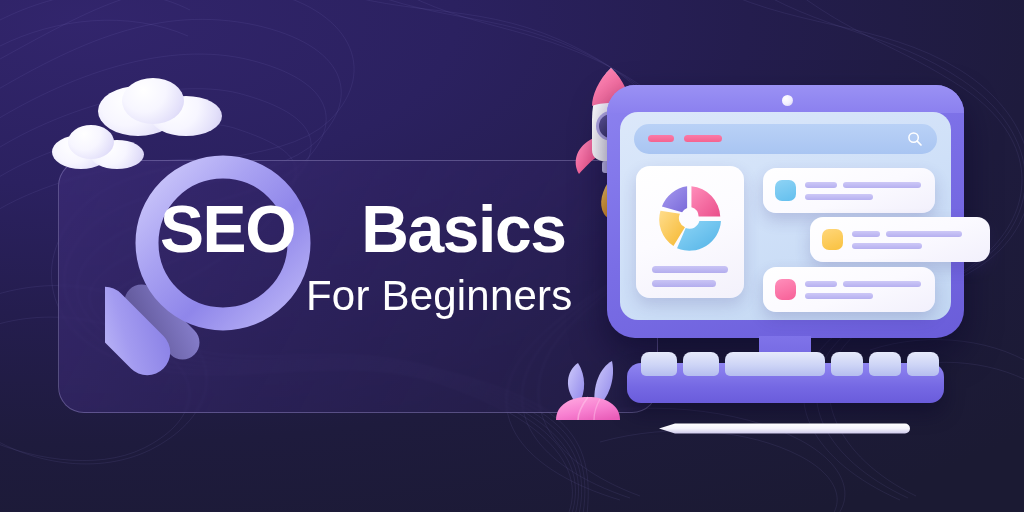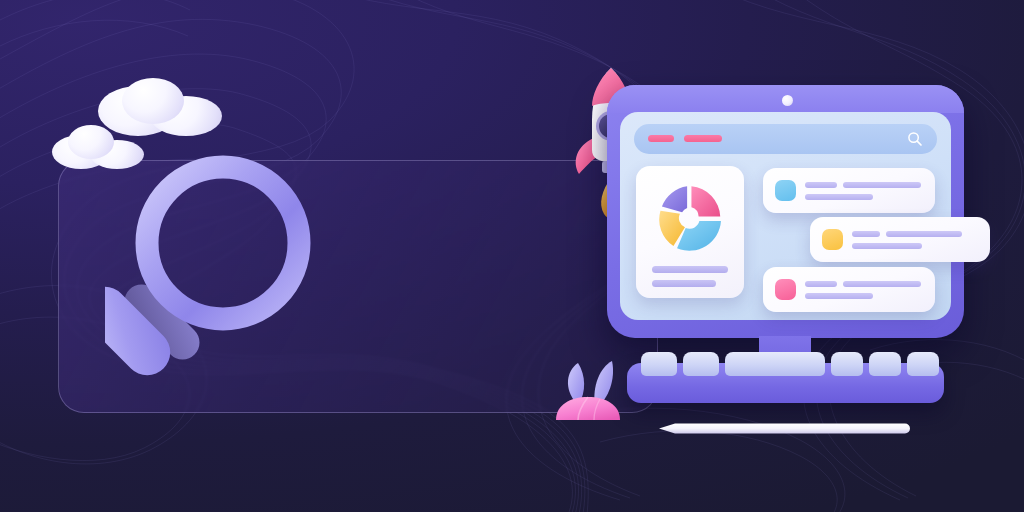--- a/index.html
+++ b/index.html
@@ -203,20 +203,26 @@
       <linearGradient id="magNeck" x1="0" y1="0" x2="1" y2="1">
         <stop offset="0%" stop-color="#5d5495"></stop>
         <stop offset="100%" stop-color="#8880cd"></stop>
       </linearGradient>
     </defs>
     <rect x="40" y="126" width="34" height="92" rx="17" transform="rotate(-45 57 172)" fill="url(#magNeck)"></rect>
     <rect x="-2" y="128" width="46" height="106" rx="23" transform="rotate(-45 21 181)" fill="url(#magHandle)"></rect>
     <circle cx="118" cy="93" r="76" fill="none" stroke="url(#magRing)" stroke-width="23"></circle>
   </svg>
 
+  <div id="headline">
+    <div class="title-row nosel">
+      <span class="title-seo">SEO</span><span>Basics</span>
+    </div>
+    <div class="subtitle nosel">For Beginners</div>
+  </div>
 
   <svg id="rocket" viewBox="0 0 86 168">
     <defs>
       <linearGradient id="rkNose" x1="0" y1="0" x2="1" y2="1">
         <stop offset="0%" stop-color="#ff8fbe"></stop>
           <stop offset="100%" stop-color="#ec5288"></stop>
       </linearGradient>
       <linearGradient id="rkBody" x1="0" y1="0" x2="1" y2="0">
         <stop offset="0%" stop-color="#ffffff"></stop>
           <stop offset="45%" stop-color="#f1eefc"></stop>

